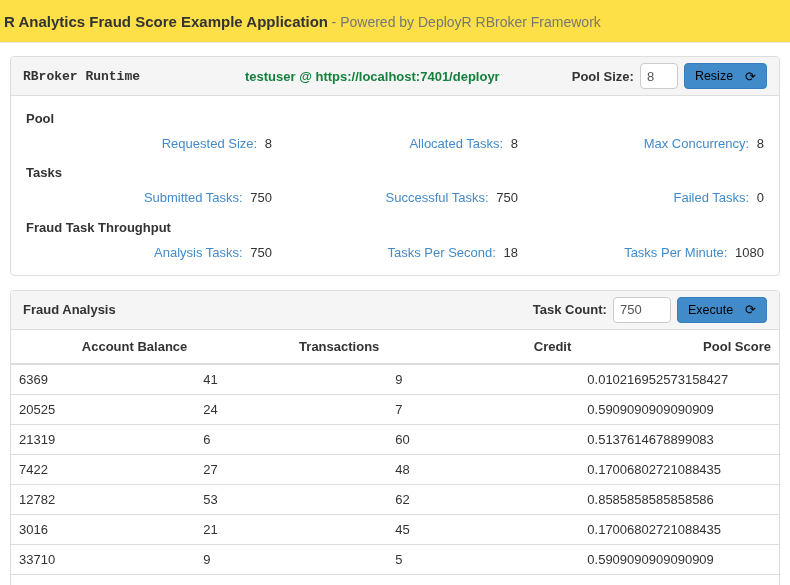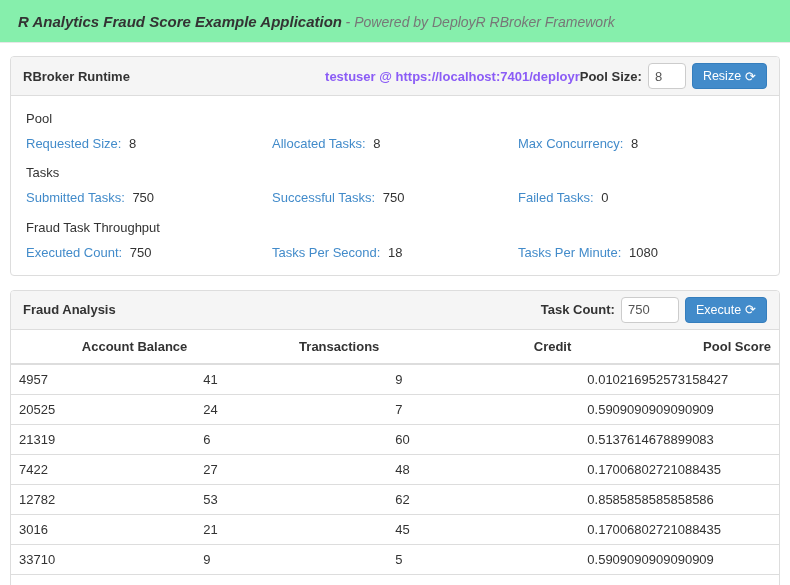--- a/index.html
+++ b/index.html
@@ -6,79 +6,78 @@
   html, body { background: #ffffff; }
   body {
     width: 790px;
     min-height: 585px;
     font-family: "Liberation Sans", sans-serif;
     font-size: 13px;
     color: #333;
     overflow: hidden;
   }
   .app-header {
-    padding: 13px 18px 12px;
+    padding: 13px 4px 12px;
     border-bottom: 1px solid #e7e7e7;
-    background: #86efac;
-    font-style: italic;
+    background: #fde047;
   }
   .app-title { font-size: 15px; font-weight: bold; color: #333; }
   .app-subtitle { font-size: 14px; font-weight: normal; color: #777; }
   .container { padding: 13px 10px 0; }
   .panel {
     border: 1px solid #ddd;
     border-radius: 4px;
     margin-bottom: 14px;
     background: #fff;
   }
   .panel-heading {
     background: #f5f5f5;
     border-bottom: 1px solid #ddd;
     border-radius: 3px 3px 0 0;
     padding: 6px 12px;
     min-height: 36px;
     display: flex;
     align-items: center;
   }
   .panel-title { font-weight: bold; font-size: 13px; color: #333; }
-  .rt-title-zone { width: 222px; flex: none; }
-  .endpoint { flex: 1; font-weight: bold; color: #8b5cf6; text-align: right; }
+  .rt-title-zone { width: 222px; flex: none; font-family: Liberation Mono, monospace; }
+  .endpoint { flex: 1; font-weight: bold; color: #15803d; text-align: left; }
   .heading-controls { display: flex; align-items: center; gap: 6px; margin-left: auto; }
   .control-label { font-weight: bold; color: #333; white-space: nowrap; }
   .text-input {
     border: 1px solid #ccc;
     border-radius: 4px;
     padding: 3px 6px;
     height: 26px;
     font-size: 13px;
     color: #555;
     font-family: "Liberation Sans", sans-serif;
     background: #fff;
   }
   .pool-input { width: 38px; }
   .task-input { width: 58px; }
   .btn {
     background: #428bca;
     border: 1px solid #357ebd;
-    color: #ffffff;
+    color: #000000;
     border-radius: 4px;
     padding: 4px 10px;
     height: 26px;
     font-size: 12.5px;
     font-family: "Liberation Sans", sans-serif;
     cursor: pointer;
     display: inline-flex;
     align-items: center;
-    gap: 4px;
+    gap: 12px;
     line-height: 1;
   }
   .btn .refresh-glyph { font-size: 13px; line-height: 1; }
   .panel-body { padding: 2px 15px 14px; }
-  .section-heading { font-weight: normal; color: #333; margin: 13px 0 10px; }
-  .stat-row { display: flex; }
+  .section-heading { font-weight: bold; color: #333; margin: 13px 0 10px; }
+  .stat-row { display: flex; text-align: right; }
   .stat { flex: 1; line-height: 1.25; }
   .stat-label { color: #428bca; }
   .stat-value { color: #333; margin-left: 4px; }
   table.fraud-table { width: 100%; border-collapse: collapse; }
   .fraud-table th {
     text-align: right;
     font-weight: bold;
     color: #333;
     padding: 9px 8px;
     border-bottom: 2px solid #ddd;
@@ -154,21 +153,21 @@
             <span class="stat-label">Failed Tasks:</span>
             <span class="stat-value">0</span>
           </div>
         </div>
       </div>
 
       <div class="section">
         <div class="section-heading">Fraud Task Throughput</div>
         <div class="stat-row">
           <div class="stat">
-            <span class="stat-label">Executed Count:</span>
+            <span class="stat-label">Analysis Tasks:</span>
             <span class="stat-value">750</span>
           </div>
           <div class="stat">
             <span class="stat-label">Tasks Per Second:</span>
             <span class="stat-value">18</span>
           </div>
           <div class="stat">
             <span class="stat-label">Tasks Per Minute:</span>
             <span class="stat-value">1080</span>
           </div>
@@ -194,21 +193,21 @@
       <thead>
         <tr>
           <th>Account Balance</th>
           <th>Transactions</th>
           <th>Credit</th>
           <th>Pool Score</th>
         </tr>
       </thead>
       <tbody>
           <tr>
-            <td>4957</td>
+            <td>6369</td>
             <td>41</td>
             <td>9</td>
             <td>0.010216952573158427</td>
           </tr>
           <tr>
             <td>20525</td>
             <td>24</td>
             <td>7</td>
             <td>0.5909090909090909</td>
           </tr>

